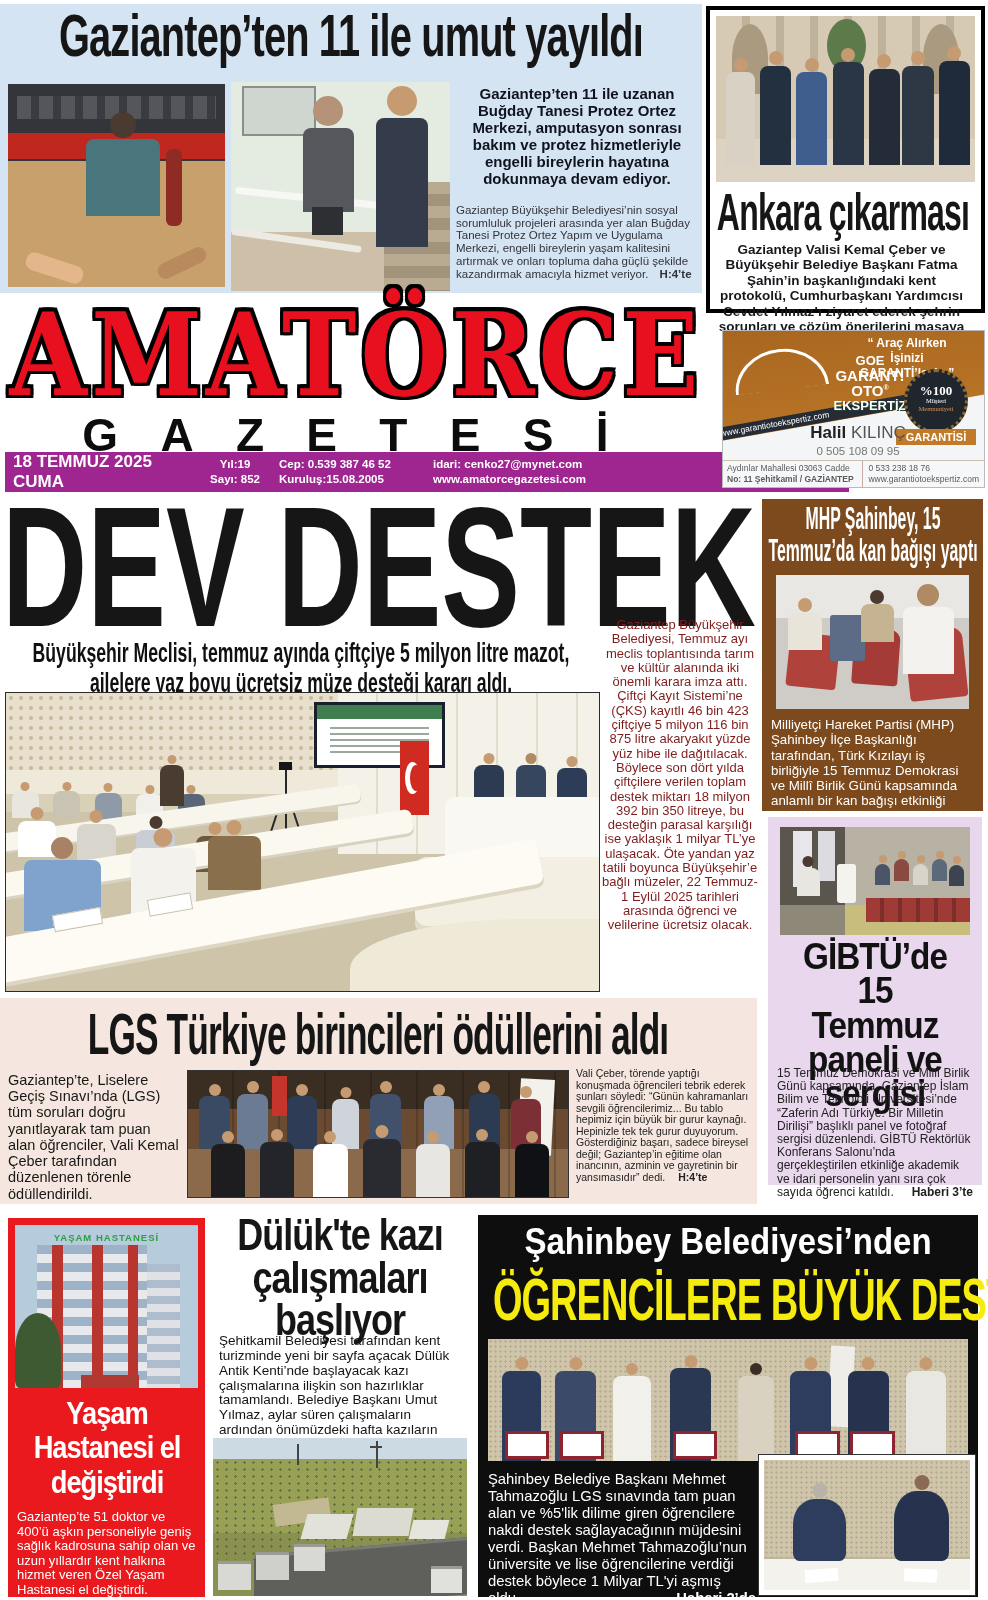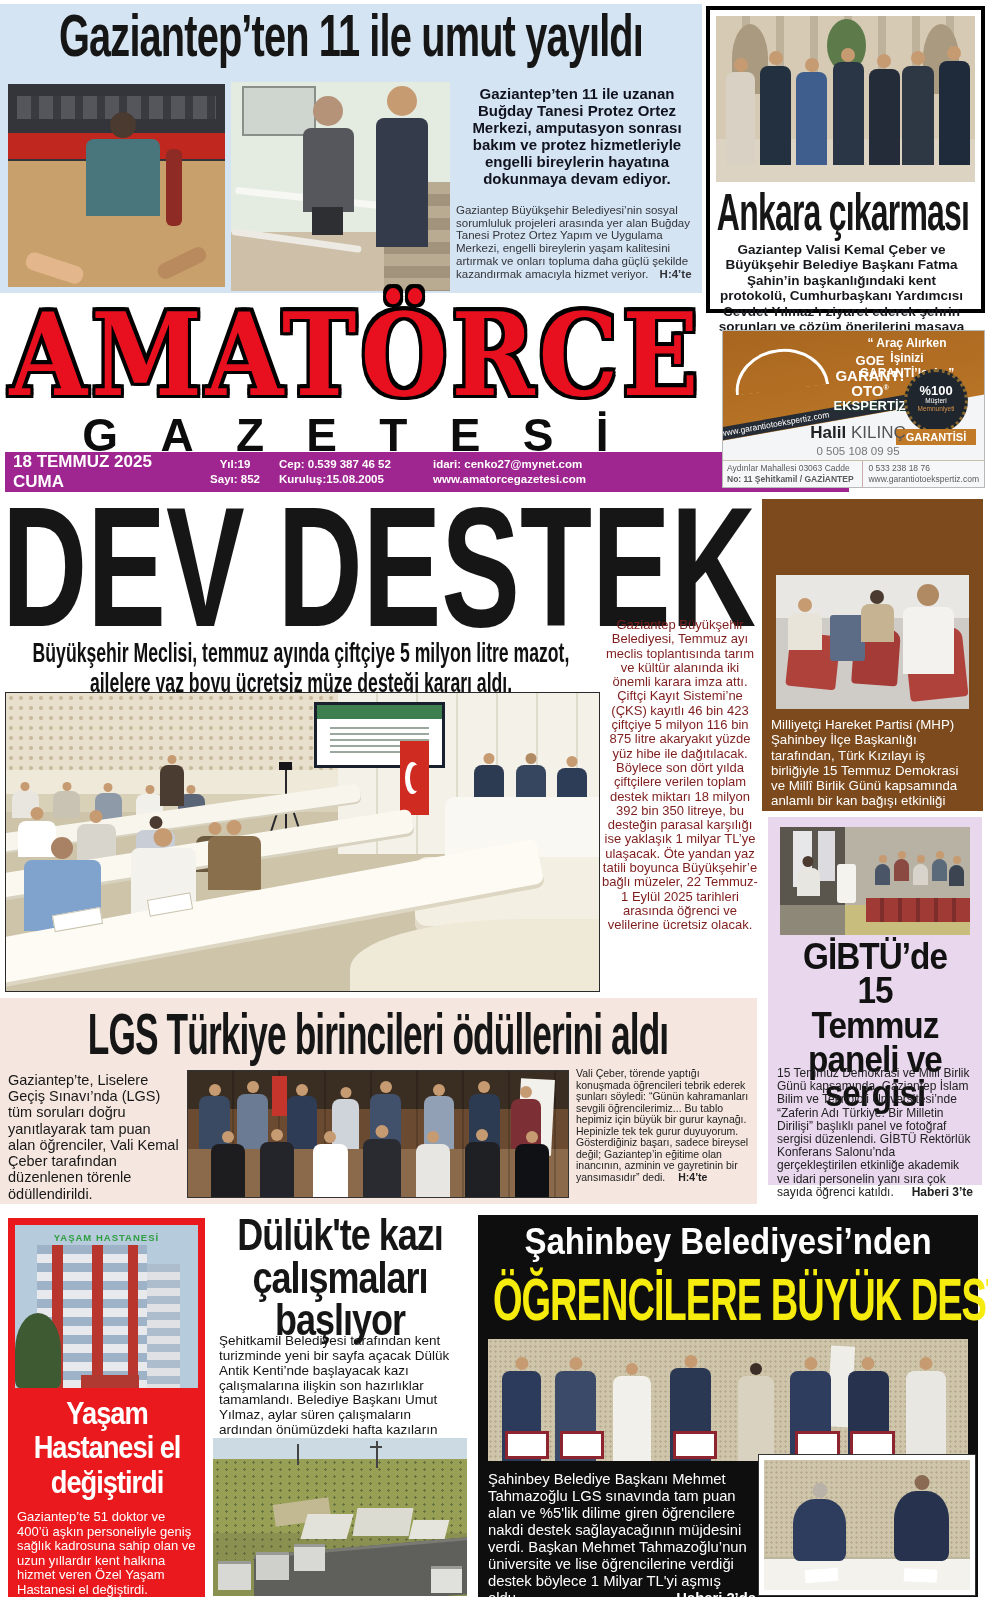--- a/index.html
+++ b/index.html
@@ -123,21 +123,21 @@
       <div style="font-size:13px;">GOE</div>
       <div style="font-size:15px;">
         <span>GARANT! OTO</span><sup style="font-size:7px;">®</sup>
       </div>
       <div style="font-size:13px;text-shadow:1px 1px 0 #243;">EKSPERTİZ</div>
     </div>
     <div class="ab" style="right:22px;top:5px;width:110px;text-align:center;color:#fff;font-weight:bold;font-size:12px;line-height:1.25;">
       <div>“ Araç Alırken İşinizi</div>
       <div>GARANTİ’leyin ”</div>
     </div>
-    <div class="ab" style="right:16px;top:38px;width:58px;height:58px;border-radius:50%;background:#20262e;border:3px dotted #8a6a30;color:#fff;text-align:center;">
+    <div class="ab" style="right:16px;top:38px;width:58px;height:58px;border-radius:50%;background:#20262e;border:3px dotted #8a6a30;color:#fff;text-align:center;font-family:Liberation Serif, serif;">
       <div style="font-weight:bold;font-size:13px;margin-top:12px;line-height:1;">%100</div>
       <div style="font-size:6.5px;line-height:1.2;">Müşteri</div>
       <div style="font-size:6.5px;color:#d8924a;line-height:1.2;">Memnuniyeti</div>
     </div>
     <div class="ab" style="right:8px;top:98px;width:80px;height:16px;background:#c07a28;color:#fff;font-weight:bold;font-size:11px;text-align:center;line-height:16px;">
       <span>GARANTİSİ</span>
     </div>
     <div class="ab" style="left:60px;top:92px;width:150px;text-align:center;font-size:17px;color:#555;">
       <b style="color:#222;">Halil</b>
       <span>KILINÇ</span>
@@ -203,20 +203,23 @@
     <div class="ab" style="left:-5%;top:66%;width:96%;height:15%;background:#fdfbf4;border-radius:8px;transform:rotate(-10.5deg);box-shadow:0 4px 0 #ddd6c2;"></div>
     <div class="ab" style="left:24%;top:68%;width:7%;height:5%;background:#fff;border:1px solid #c9c2ad;transform:rotate(-10deg);"></div>
     <div class="ab" style="left:8%;top:73%;width:8%;height:5%;background:#fff;border:1px solid #c9c2ad;transform:rotate(-10deg);"></div>
   </div>
 
   <p class="ab" style="left:602px;top:618px;width:156px;height:374px;font-size:13px;line-height:1.1;text-align:center;color:#7f1d1d;">
     <span>Gaziantep Büyükşehir Belediyesi, Temmuz ayı meclis toplantısında tarım ve kültür alanında iki önemli karara imza attı. Çiftçi Kayıt Sistemi’ne (ÇKS) kayıtlı 46 bin 423 çiftçiye 5 milyon 116 bin 875 litre akaryakıt yüzde yüz hibe ile dağıtılacak. Böylece son dört yılda çiftçilere verilen toplam destek miktarı 18 milyon 392 bin 350 litreye, bu desteğin parasal karşılığı ise yaklaşık 1 milyar TL’ye ulaşacak. Öte yandan yaz tatili boyunca Büyükşehir’e bağlı müzeler, 22 Temmuz-1 Eylül 2025 tarihleri arasında öğrenci ve velilerine ücretsiz olacak.</span>
   </p>
 
   <section class="ab" style="left:762px;top:499px;width:221px;height:312px;background:#7c4a1d;color:#fff;">
+    <h2 class="ab" style="left:4px;top:4px;width:213px;height:64px;margin:0;overflow:visible;">
+      <span class="sq" style="width:330px;margin-left:-58px;transform:scale(0.66,1.32);font-weight:bold;font-size:24px;line-height:0.98;text-align:center;color:#fff;">MHP Şahinbey, 15 Temmuz’da kan bağışı yaptı</span>
+    </h2>
     <div class="photo" style="left:14px;top:76px;width:193px;height:134px;">
       <div class="ab" style="inset:0;background:linear-gradient(#e9e7e4 0 32%,#cfccc8 32% 100%);"></div>
       <div class="ab" style="left:6%;top:44%;width:26%;height:40%;background:#b0423c;border-radius:10px 10px 4px 4px;transform:rotate(6deg);"></div>
       <div class="ab" style="left:40%;top:40%;width:24%;height:42%;background:#a53b36;border-radius:10px 10px 4px 4px;transform:rotate(4deg);"></div>
       <div class="ab" style="right:2%;top:40%;width:30%;height:52%;background:#b0423c;border-radius:12px 12px 4px 4px;transform:rotate(-6deg);"></div>
       <div class="ab" style="left:28%;top:30%;width:18%;height:34%;background:#5c6c86;border-radius:3px;"></div>
       <div class="fig" style="left:6%;top:28%;width:18%;height:28%;background:#e8e4da;font-size:14px;"></div>
       <div class="fig" style="left:44%;top:22%;width:17%;height:28%;background:#c5b391;font-size:14px;--skin:#4a3a30;"></div>
       <div class="fig" style="right:8%;top:24%;width:26%;height:50%;background:#f4f2ee;font-size:22px;--skin:#b08a63;"></div>
     </div>

